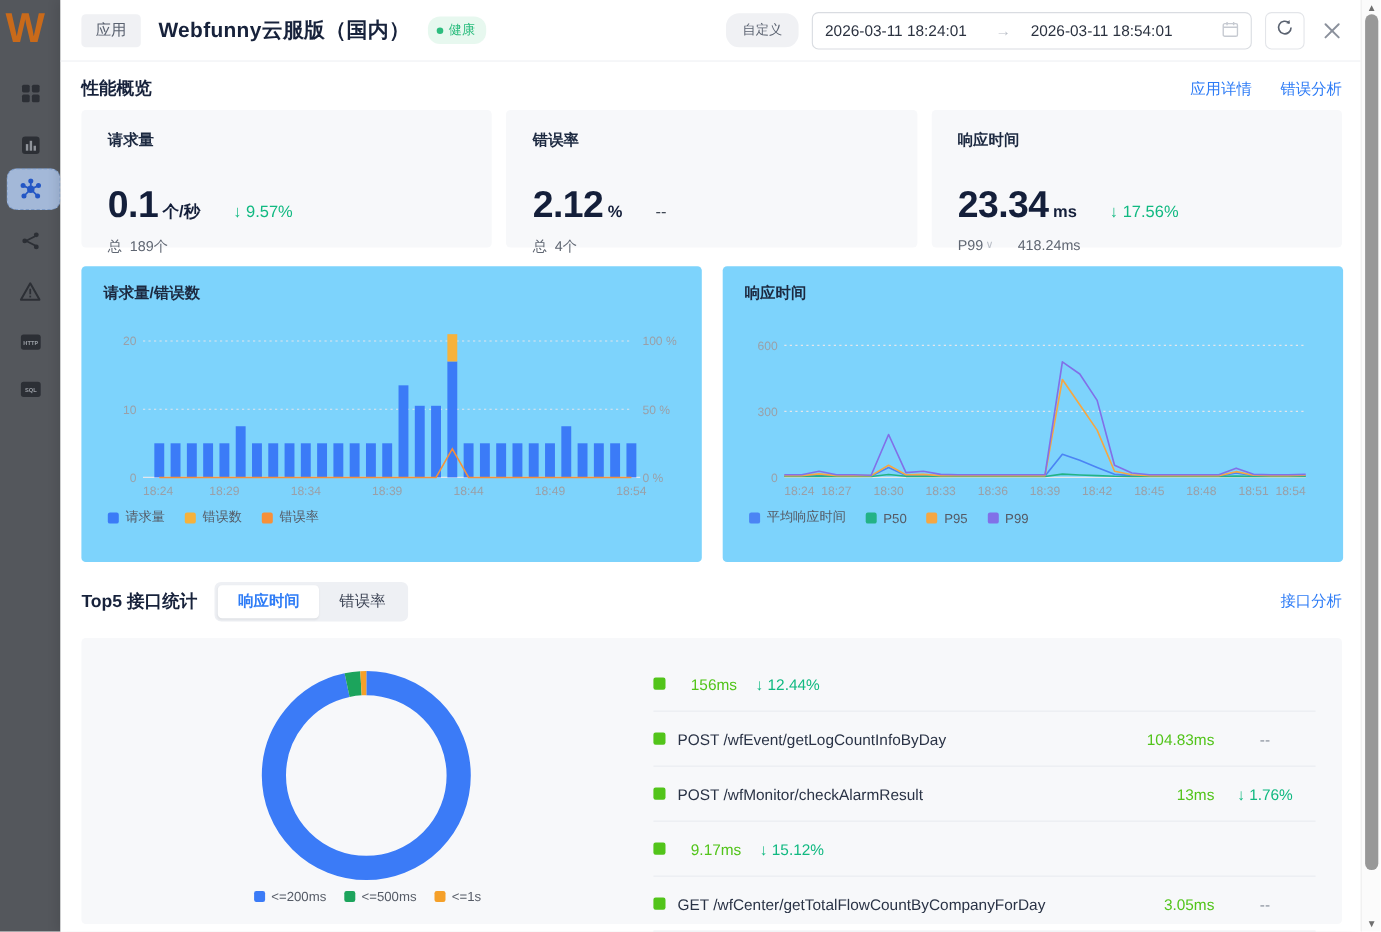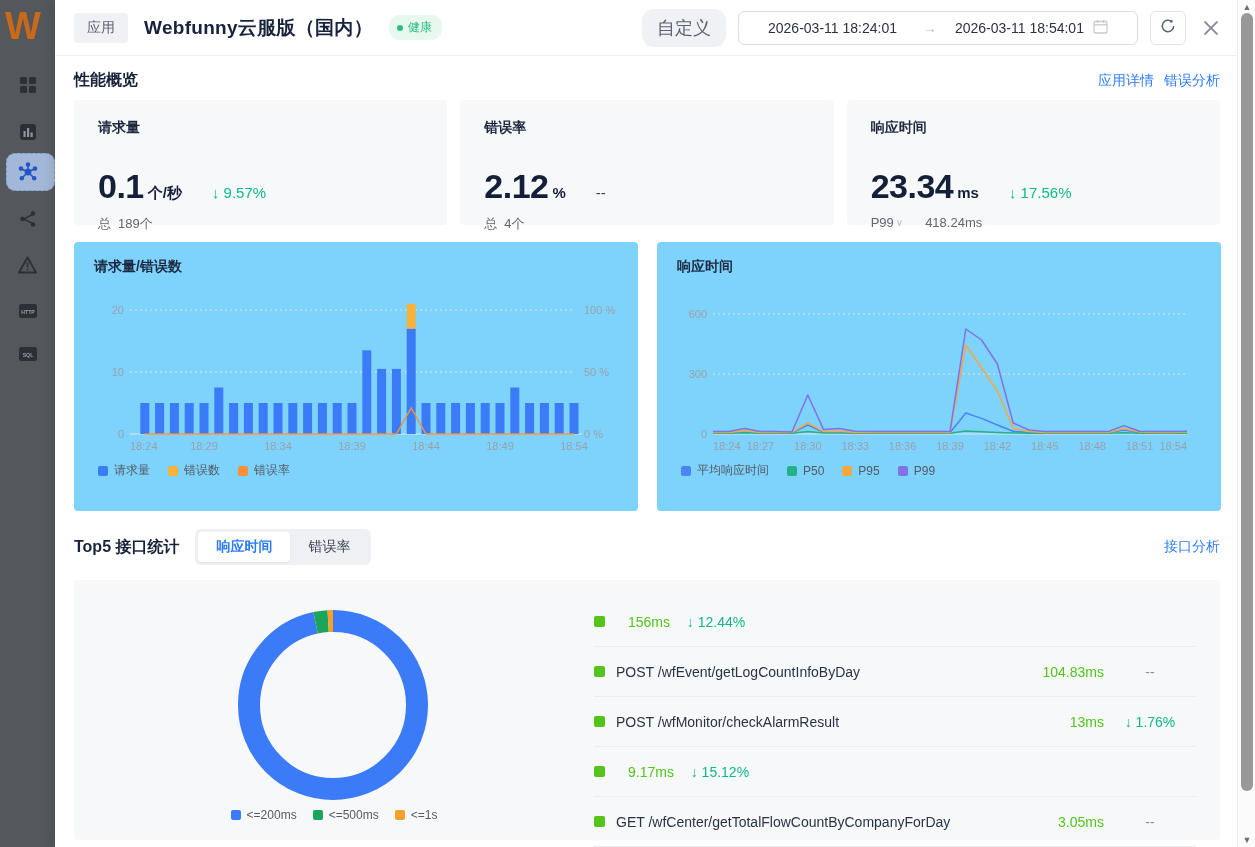--- a/index.html
+++ b/index.html
@@ -17,31 +17,31 @@
   .panel { position:absolute; left:55px; top:0; width:1182px; height:847px; background:#fff; z-index:2; box-shadow:-3px 0 10px rgba(0,0,0,.10); }
   .panel-body { padding:0 17px 0 19px; }
 
   
   .hd { height:56px; display:flex; align-items:center; border-bottom:1px solid #eef0f3; padding:0 17px 0 19px; }
   .app-badge { background:#f0f1f4; color:#5a6270; font-size:14px; padding:6px 13px; border-radius:4px; }
   .app-title { font-size:19px; font-weight:700; color:#17223b; margin-left:16px; letter-spacing:.3px; }
   .health-pill { margin-left:16px; background:#e7f8ef; color:#2dbd7f; font-size:12px; padding:4px 10px 4px 8px; border-radius:11px; display:flex; align-items:center; gap:5px; }
   .health-pill .dot { width:6px; height:6px; border-radius:50%; background:#2dbd7f; }
   .hd-right { margin-left:auto; display:flex; align-items:center; gap:12px; }
-  .custom-btn { background:#f0f1f4; color:#5a6270; font-size:18px; padding:7px 15px; border-radius:12px; cursor:pointer; }
-  .date-range { display:flex; align-items:center; border:1px solid #d9dce1; border-radius:6px; height:34px; padding:0 29px; width:400px; font-size:14px; color:#2b3240; }
+  .custom-btn { background:#f0f1f4; color:#5a6270; font-size:12px; padding:7px 15px; border-radius:12px; cursor:pointer; }
+  .date-range { display:flex; align-items:center; border:1px solid #d9dce1; border-radius:6px; height:34px; padding:0 11px; width:400px; font-size:14px; color:#2b3240; }
   .date-range .dr-sep { color:#b9bec7; margin:0 18px 0 26px; font-size:14px; }
   .date-range .cal { margin-left:auto; }
   .icon-btn { width:36px; height:34px; border:1px solid #e3e5e9; border-radius:6px; display:flex; align-items:center; justify-content:center; cursor:pointer; background:#fff; }
   .close-x { margin-left:4px; cursor:pointer; display:flex; align-items:center; }
 
   
   .sec-row { margin-top:14px; display:flex; align-items:center; }
   .sec-title { font-size:16px; font-weight:700; color:#17223b; }
-  .sec-links { margin-left:auto; display:flex; gap:10px; }
+  .sec-links { margin-left:auto; display:flex; gap:26px; }
   .lnk { color:#2e7cf6; font-size:14px; cursor:pointer; text-decoration:none; }
 
   .cards { margin-top:9px; display:flex; gap:13px; }
   .stat-card { flex:1; height:125px; background:#f7f8fa; border-radius:4px; padding:19px 24px; }
   .stat-label { font-size:14px; font-weight:700; color:#1c2940; }
   .stat-valrow { margin-top:6px; display:flex; align-items:baseline; }
   .stat-value { font-size:34px; font-weight:800; color:#141f3a; letter-spacing:-.5px;margin-top:24px; }
   .stat-unit { font-size:15px; font-weight:700; color:#141f3a; margin-left:4px; }
   .stat-change { margin-left:30px; font-size:15px; color:#10b981; }
   .stat-change.neutral { color:#3f4753; }

